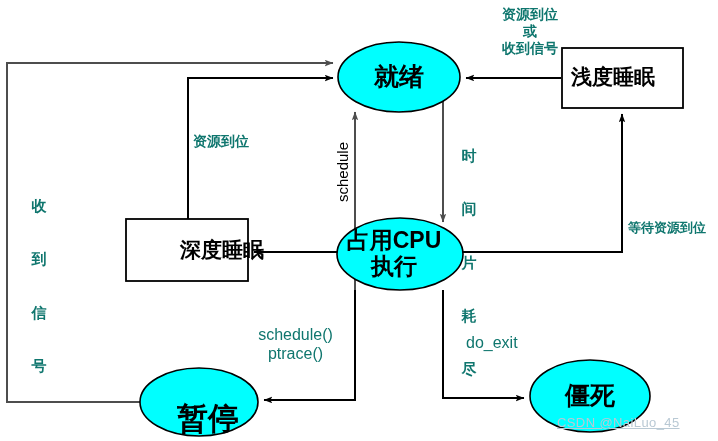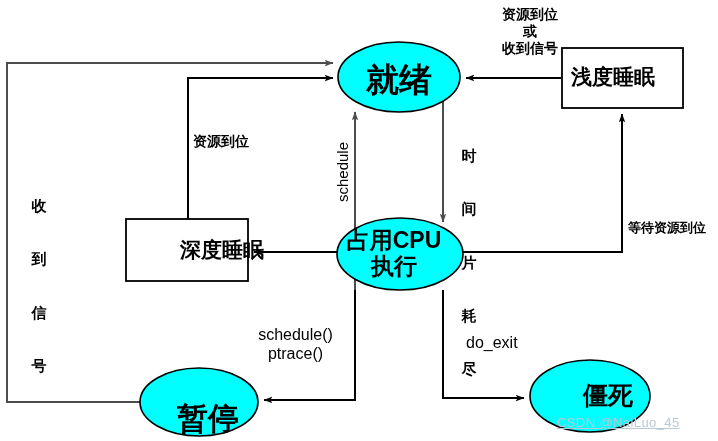--- a/index.html
+++ b/index.html
@@ -28,21 +28,21 @@
     position: absolute;
     font-weight: bold;
     color: #000000;
     text-align: center;
     line-height: 1.12;
     pointer-events: none;
     white-space: pre;
   }
   .edge-label {
     position: absolute;
-    color: #000000;
+    color: #0f766e;
     text-align: center;
     line-height: 1.2;
     white-space: pre;
   }
   .edge-label.vert-chars {
     line-height: 1.18;
   }
   .rot-label {
     position: absolute;
     color: #000000;
@@ -97,32 +97,32 @@
 
     <rect x="126" y="219" width="122" height="62" fill="#FFFFFF" stroke="#000000" stroke-width="1.8"></rect>
 
     <ellipse cx="400" cy="254" rx="63" ry="36" fill="#00FFFF" stroke="#000000" stroke-width="1.6"></ellipse>
 
     <ellipse cx="199" cy="402" rx="59" ry="34" fill="#00FFFF" stroke="#000000" stroke-width="1.6"></ellipse>
 
     <ellipse cx="590" cy="396" rx="60" ry="36" fill="#00FFFF" stroke="#000000" stroke-width="1.6"></ellipse>
   </svg>
 
-  <div class="node-label" style="left:339px; top:62px; width:120px; font-size:33px;">就绪</div>
+  <div class="node-label" style="left:339px; top:62px; width:120px; font-size:25px;">就绪</div>
 
   <div class="node-label" style="left:563px; top:65px; width:100px; font-size:21px;">浅度睡眠</div>
 
   <div class="node-label" style="left:127px; top:238px; width:120px; font-size:21px;margin-left:35px;">深度睡眠</div>
 
   <div class="node-label" style="left:338px; top:228px; width:112px; font-size:23px;">占用CPU
 执行</div>
 
   <div class="node-label" style="left:140px; top:402px; width:136px; font-size:31px;">暂停</div>
 
-  <div class="node-label" style="left:548px; top:381px; width:120px; font-size:25px;">僵死</div>
+  <div class="node-label" style="left:530px; top:381px; width:120px; font-size:25px;">僵死</div>
 
   <div class="edge-label" style="left:460px; top:6px; width:140px; font-size:14px; font-weight:bold;">资源到位
 或
 收到信号</div>
 
   <div class="edge-label" style="left:193px; top:133px; width:80px; font-size:14px; text-align:left; font-weight:bold;">资源到位</div>
 
   <div class="edge-label vert-chars" style="left:28px; top:162px; width:22px; font-size:15px; font-weight:bold;">
     <div>收</div>
     <div>到</div>

